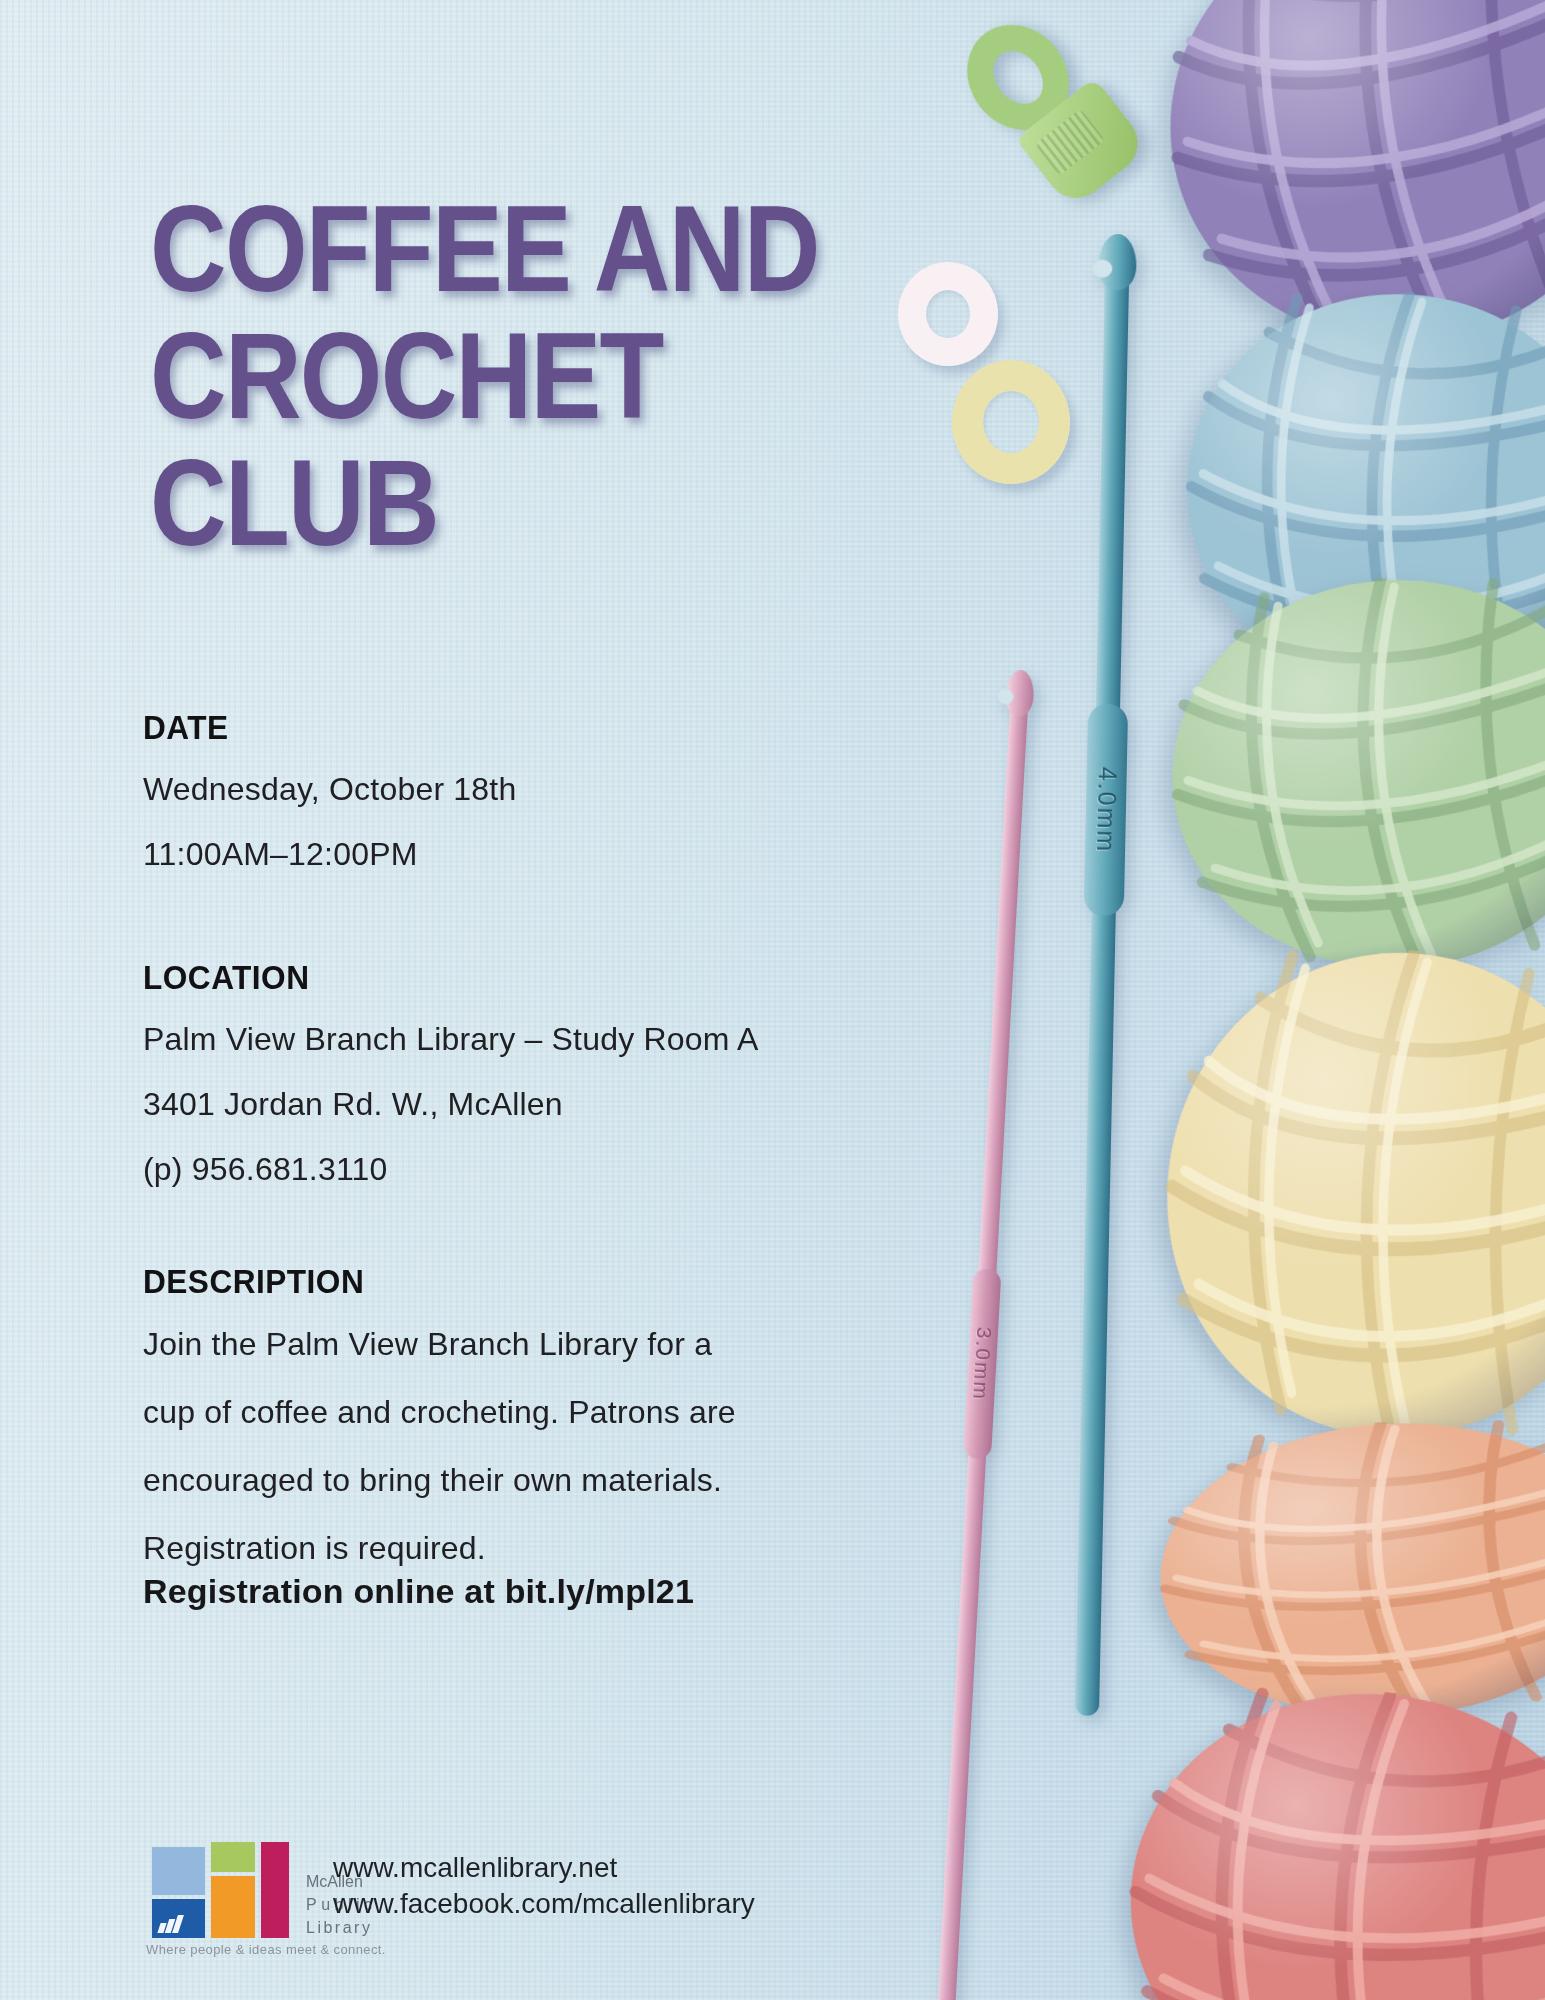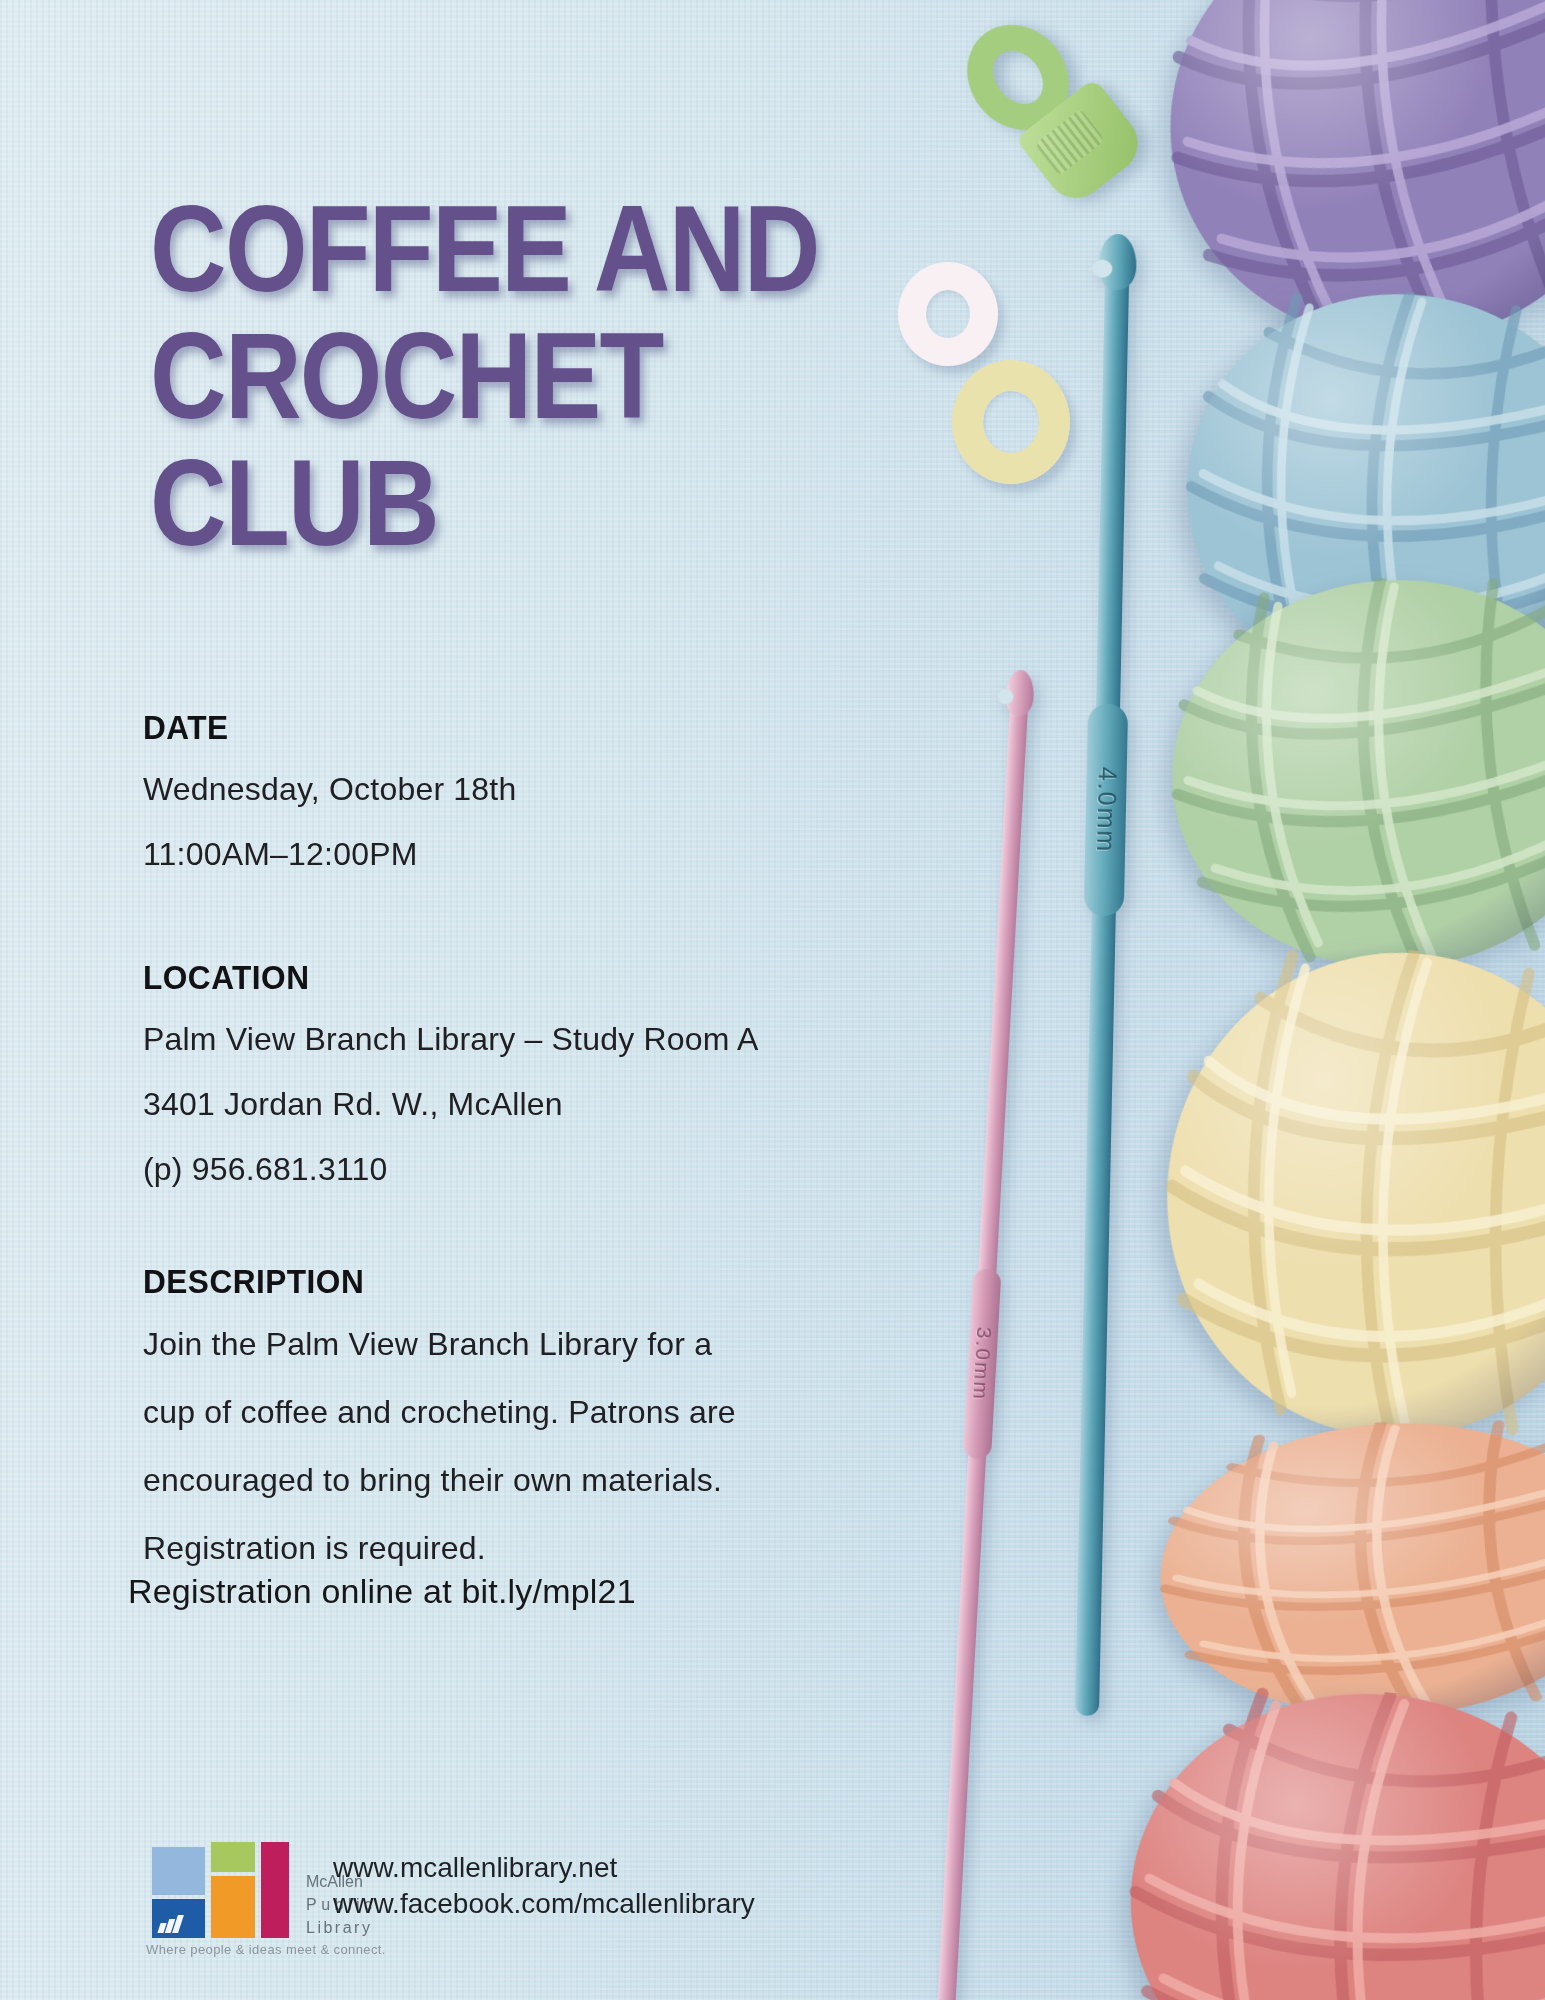--- a/index.html
+++ b/index.html
@@ -15,22 +15,22 @@
   
   .title { position:absolute; left:150px; top:186px; z-index:6;
     font-weight:bold; font-size:122px; line-height:127px; letter-spacing:-2px;
     text-shadow:5px 6px 9px rgba(104,112,152,.55); }
   .title .tline { transform:scaleX(.87); transform-origin:left center; white-space:nowrap; }
   .section { position:absolute; left:143px; z-index:6; color:#202024; }
   .sec-head { font-weight:bold; font-size:34px; letter-spacing:.5px; color:#121215;
     transform:scaleX(.93); transform-origin:left center; margin-bottom:16px; white-space:nowrap; }
   .sec-body { font-size:32px; line-height:52px; letter-spacing:.2px; white-space:nowrap;margin-top:13px; }
   .sec-desc .sec-body { line-height:55px; }
-  .registration { position:absolute; left:128px; top:1572px; z-index:6;
-    font-weight:normal; font-size:34px; letter-spacing:.2px; color:#17171a; white-space:nowrap; }
+  .registration { position:absolute; left:143px; top:1572px; z-index:6;
+    font-weight:bold; font-size:34px; letter-spacing:.2px; color:#17171a; white-space:nowrap; }
   
   .logo { position:absolute; left:152px; top:1842px; z-index:6; display:flex; }
   .logo-blocks { position:relative; width:137px; height:96px; }
   .lb { position:absolute; }
   .lb-lightblue { left:0; top:5px; width:53px; height:48px; }
   .lb-darkblue  { left:0; top:57px; width:53px; height:39px; }
   .lb-green     { left:59px; top:0; width:44px; height:30px; }
   .lb-orange    { left:59px; top:34px; width:44px; height:62px; }
   .lb-magenta   { left:109px; top:0; width:28px; height:96px; }
   .lb-bars { position:absolute; left:7px; bottom:5px; display:flex; gap:2px; align-items:flex-end; }

